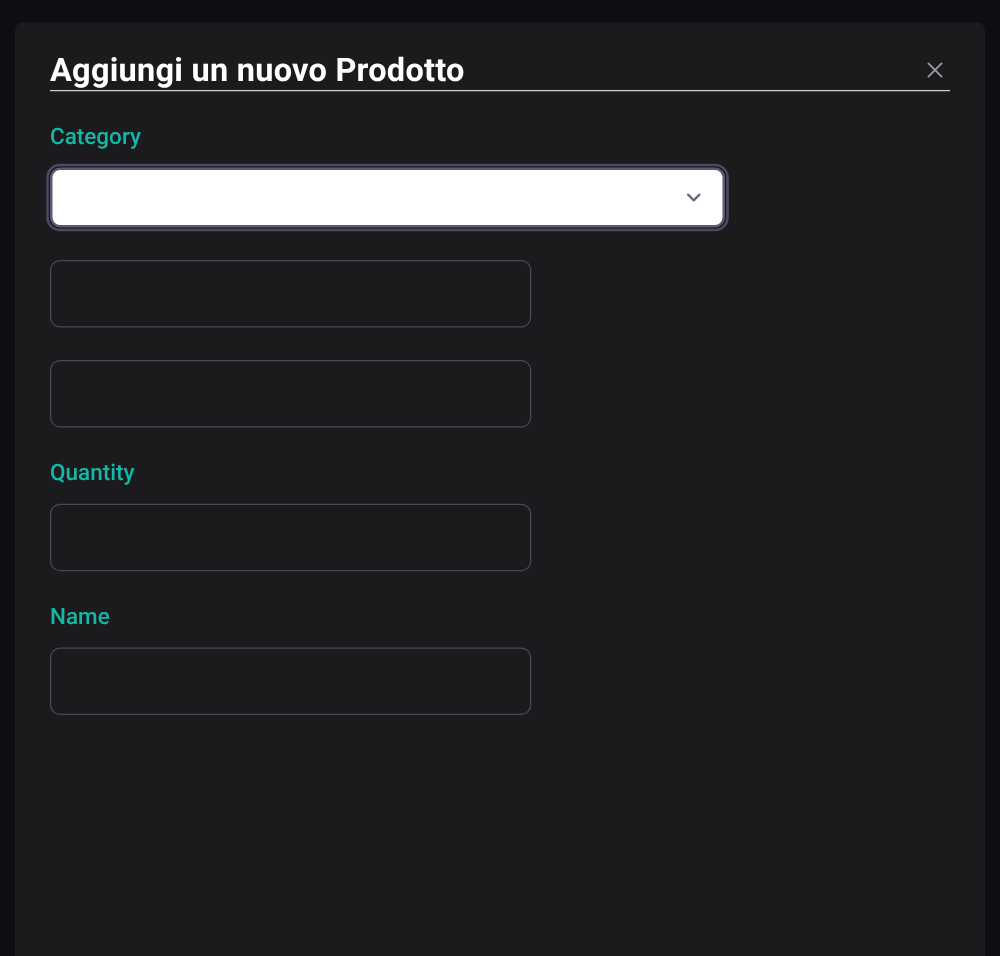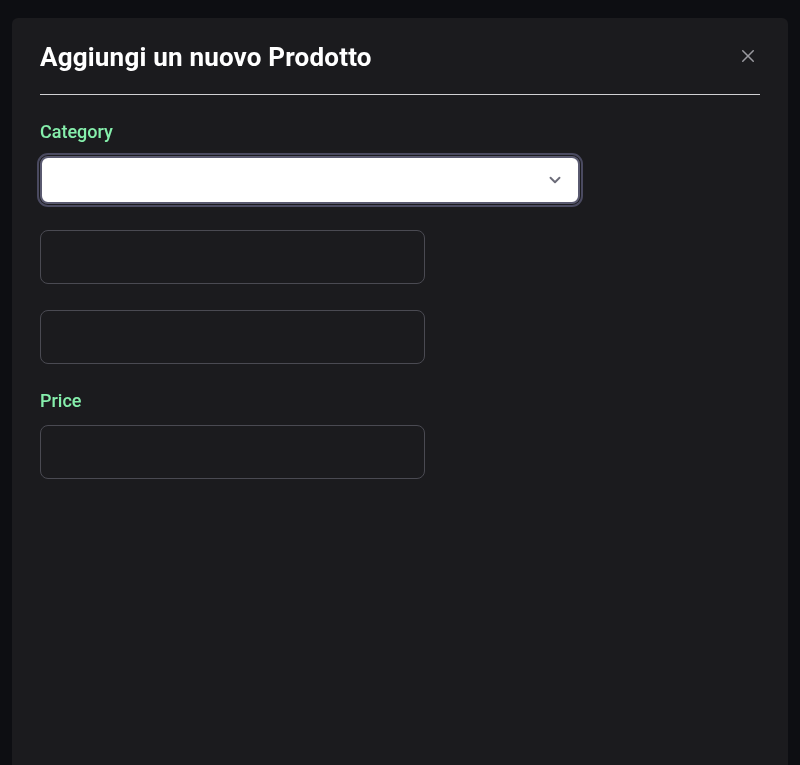--- a/index.html
+++ b/index.html
@@ -25,21 +25,20 @@
       background: #1b1b1e;
       border-radius: 6px 6px 0 0;
       padding: 24px 28px;
       display: flex;
       flex-direction: column;
     }
     .modal-header {
       display: flex;
       justify-content: space-between;
       align-items: center;
-      padding-bottom: 22px;
       border-bottom: 1px solid #d0d0d3;
       margin-bottom: 26px;
     }
     .modal-title {
       font-size: 26px;
       font-weight: 700;
       color: #ffffff;
       letter-spacing: 0.2px;
     }
     .close-btn {
@@ -63,21 +62,21 @@
       flex-direction: column;
     }
     .form-group {
       display: flex;
       flex-direction: column;
       margin-bottom: 26px;
     }
     .form-label {
       font-size: 18px;
       font-weight: 500;
-      color: #86efac;
+      color: #14b8a6;
       margin-bottom: 14px;
     }
     .category-select {
       width: 540px;
       height: 48px;
       background: #ffffff;
       border: 2px solid #5a5a70;
       border-radius: 8px;
       outline: 2px solid #4a4a60;
       outline-offset: 1px;
@@ -150,20 +149,24 @@
     </div>
 
     <div class="form-group">
       <input type="text" class="text-input" value="" style="">
     </div>
 
     <div class="form-group">
       <input type="text" class="text-input" value="" style="">
     </div>
 
+    <div class="form-group">
+      <label class="form-label">Quantity</label>
+      <input type="text" class="text-input" value="" style="">
+    </div>
 
     <div class="form-group">
-      <label class="form-label">Price</label>
+      <label class="form-label">Name</label>
       <input type="text" class="text-input" value="" style="">
     </div>
 
   </div>
 </div>
 
 </body></html>

